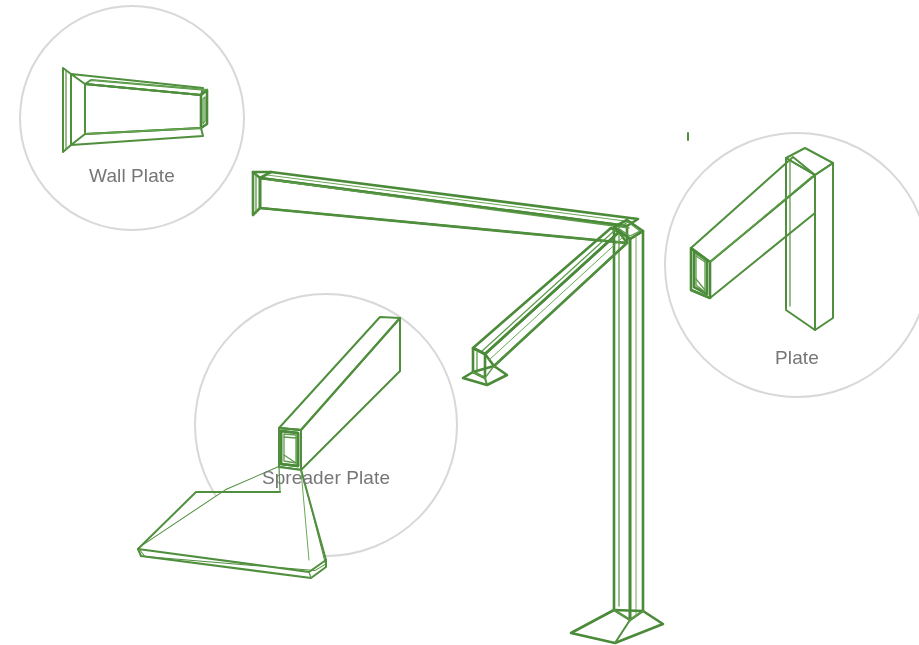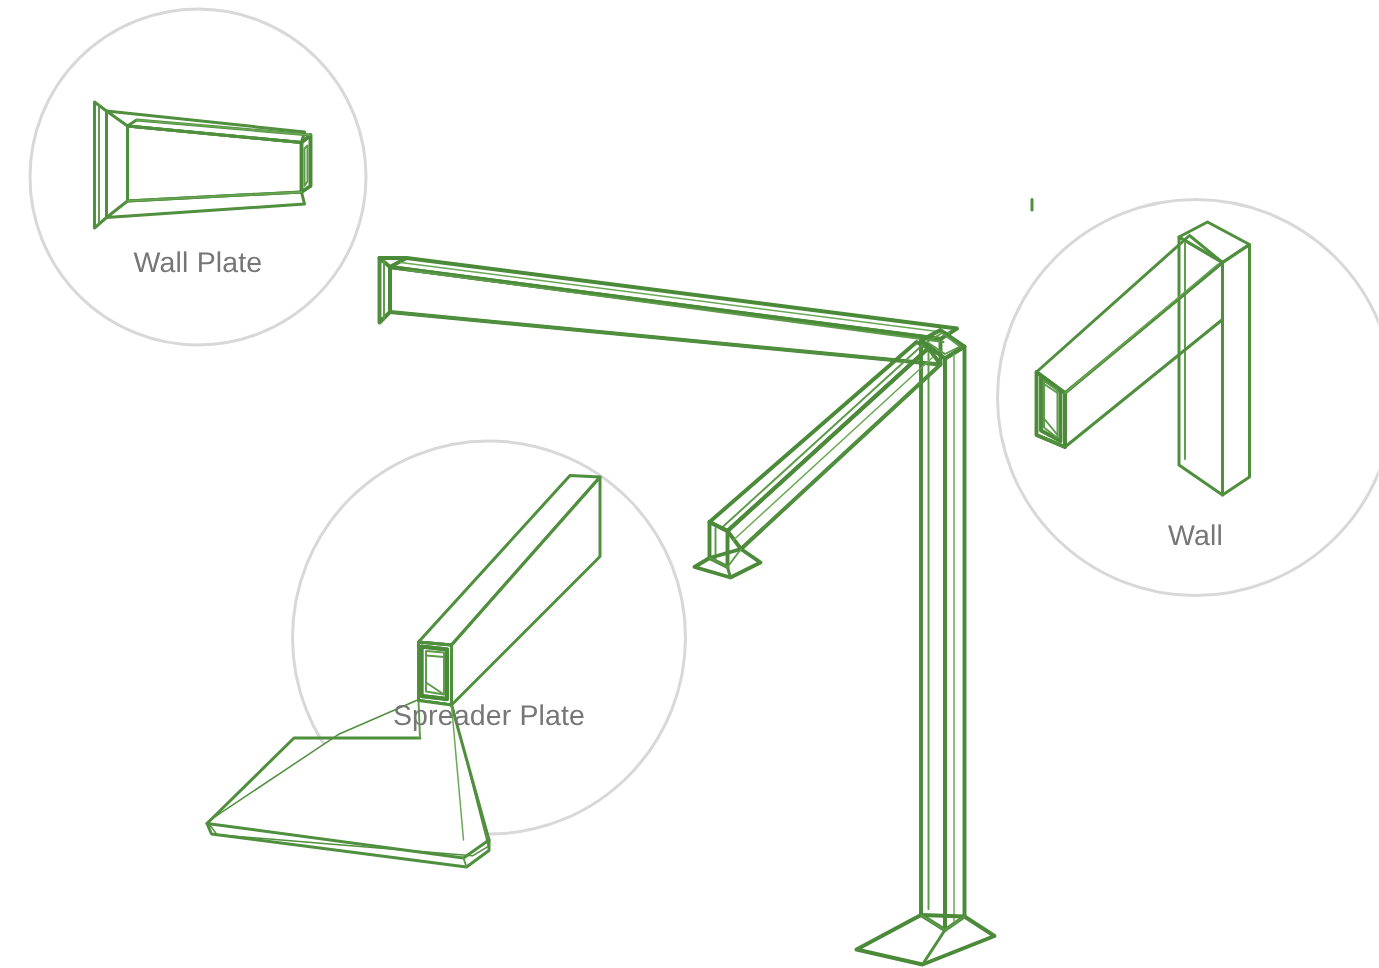--- a/index.html
+++ b/index.html
@@ -216,15 +216,15 @@
     <g>
       <path class="glm" d="M 673,133 L 673,140" stroke-width="3"></path>
     </g>
 
   </svg>
 
   <div class="callout-label" id="label-wall-plate">Wall Plate</div>
 
   <div class="callout-label" id="label-spreader">Spreader Plate</div>
 
-  <div class="callout-label" id="label-post">Wall</div>
+  <div class="callout-label" id="label-post">Plate</div>
 
 </div>
 
 </body></html>

